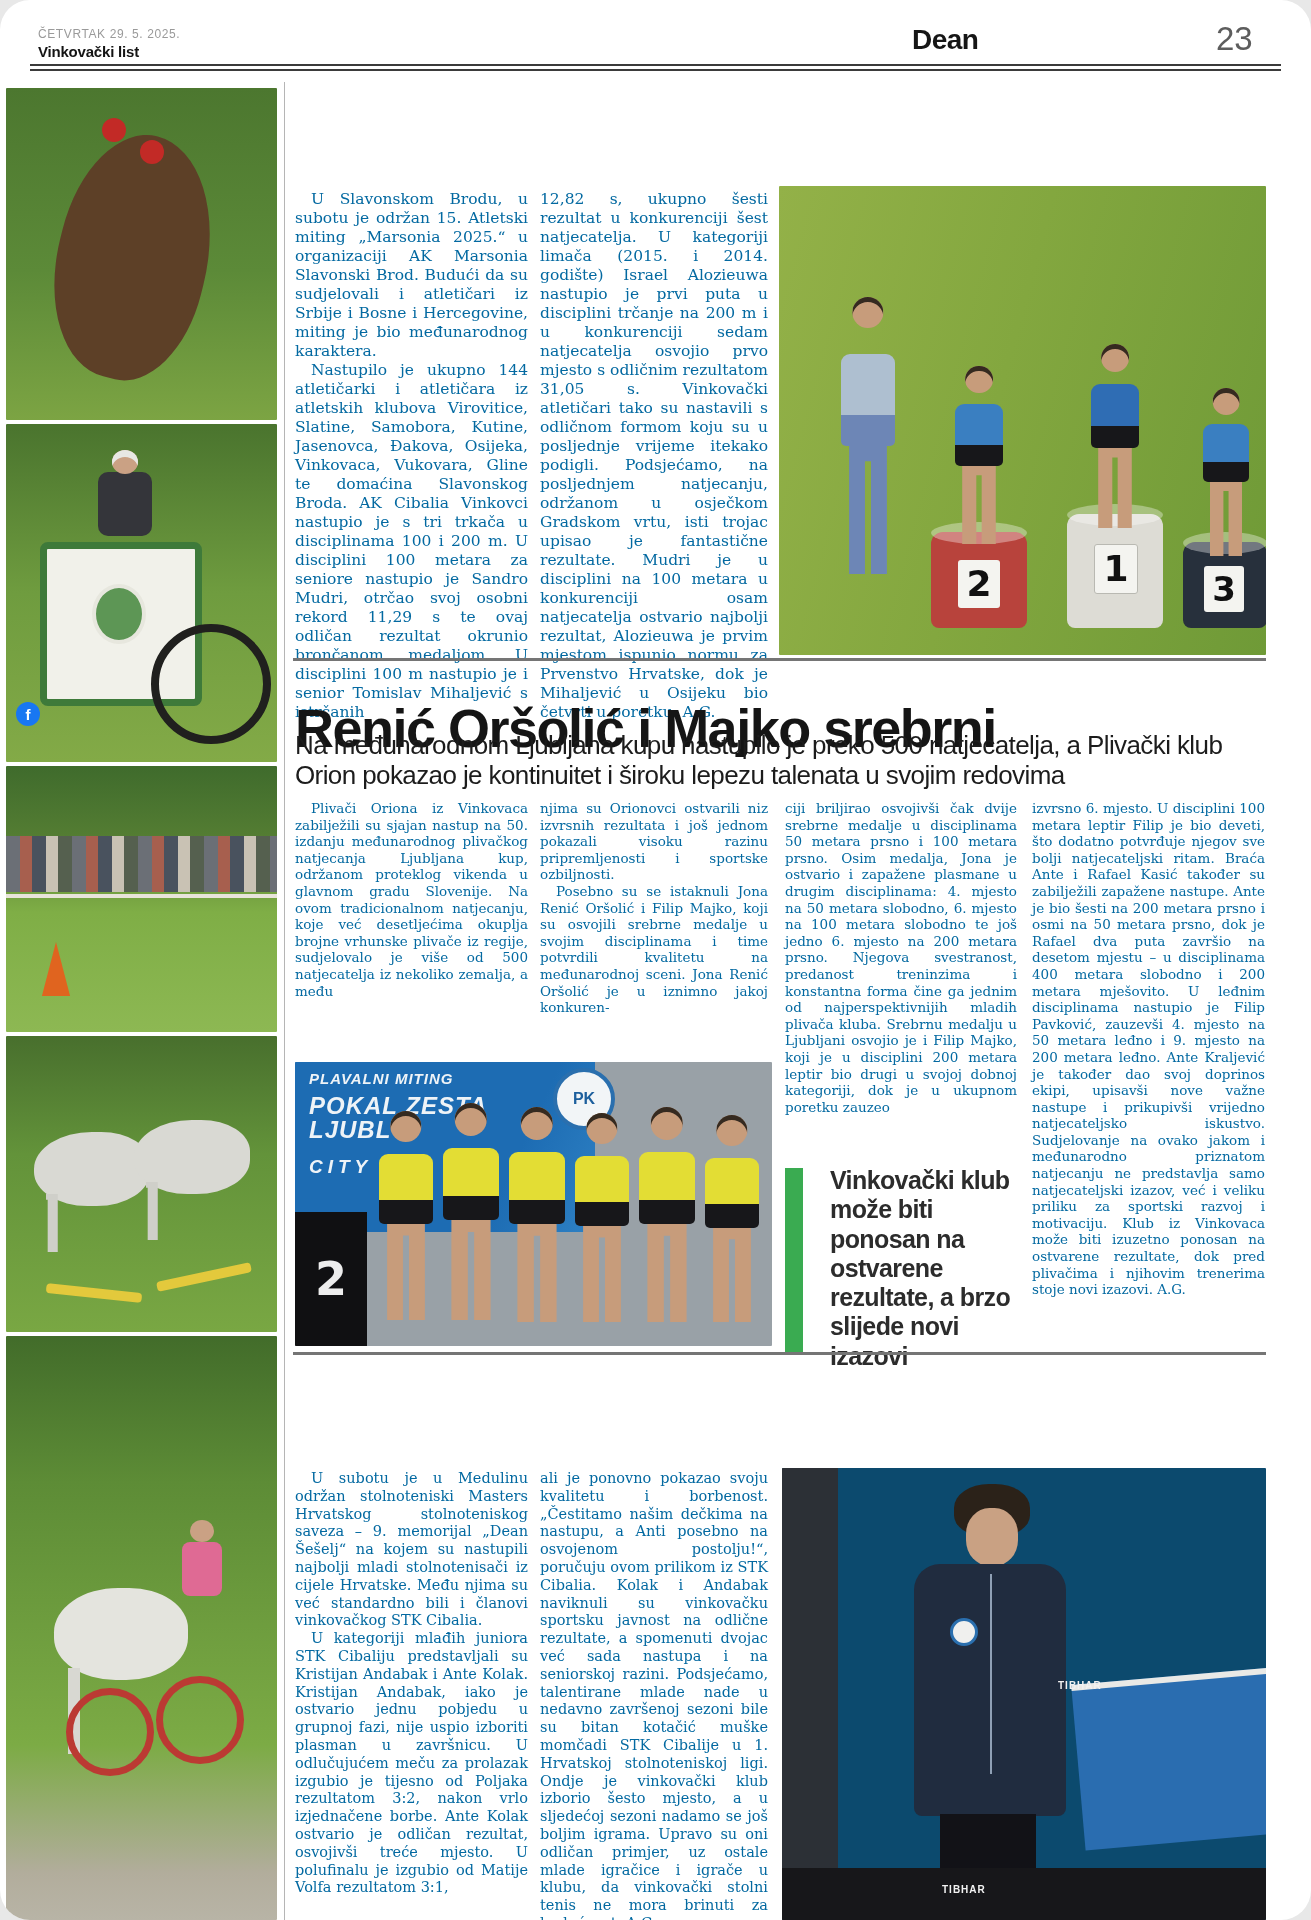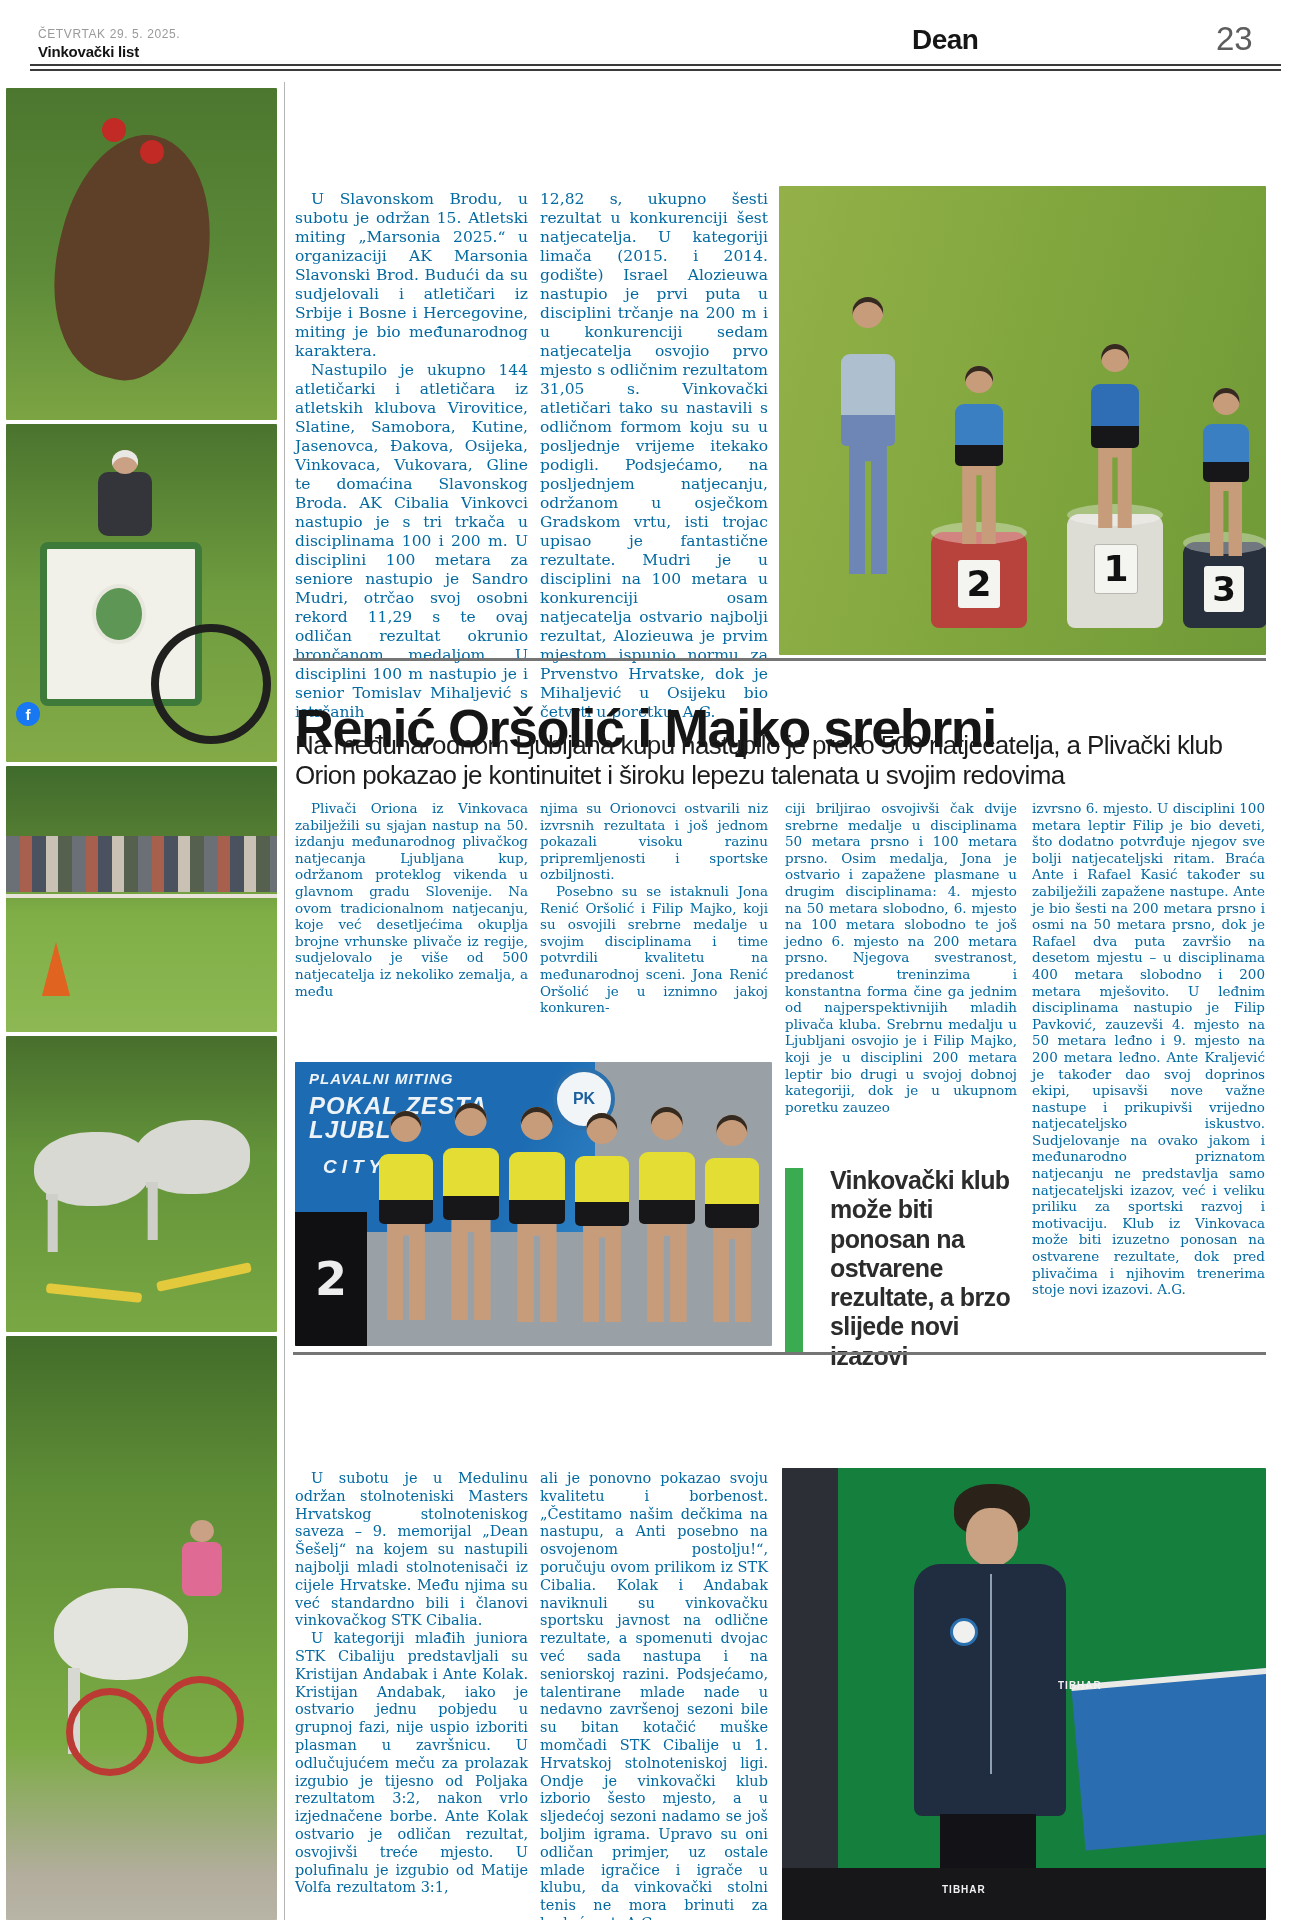--- a/index.html
+++ b/index.html
@@ -1,17 +1,17 @@
 <!DOCTYPE html>
 <html lang="hr"><head>
 <meta charset="utf-8">
 <style>
   html,body{margin:0;padding:0;background:#e8e8e8;}
   .page{position:relative;width:1311px;height:1920px;background:#ffffff;overflow:hidden;
-        font-family:"Liberation Sans",sans-serif;}
+        font-family:"Liberation Sans",sans-serif;border-radius:30px;}
   .abs{position:absolute;}
 
   
   .hdr-date{left:38px;top:27px;font-size:12px;letter-spacing:.6px;color:#9a9a9a;font-weight:400;}
   .hdr-paper{left:38px;top:43px;font-size:15px;color:#141414;font-weight:700;letter-spacing:-.2px;}
   .hdr-section{left:912px;top:24px;font-size:28px;color:#161616;font-weight:600;letter-spacing:-.5px;}
   .hdr-page{left:1216px;top:20px;font-size:33px;color:#5d5d5d;font-weight:400;}
   .hdr-rule{left:30px;top:64px;width:1251px;height:3px;border-top:2px solid #3b3b3b;border-bottom:2px solid #3b3b3b;}
 
   
@@ -68,21 +68,21 @@
   .pb-banner{position:absolute;left:0;top:0;width:300px;height:170px;
         background:linear-gradient(115deg,#1d6cb3 70%,#2e81c4 100%);}
   .pb-bt{position:absolute;color:#eef3f7;font-weight:700;font-style:italic;letter-spacing:1px;}
   .pb-logo{position:absolute;left:258px;top:6px;width:54px;height:54px;border-radius:50%;
         background:#f2f5f7;border:4px solid #2a6fae;color:#1d5f9d;font-weight:700;font-size:16px;
         display:flex;align-items:center;justify-content:center;}
   .pb-podium{position:absolute;left:0;top:150px;width:72px;height:134px;background:#101012;
         color:#ededed;font-weight:700;font-size:46px;font-family:"DejaVu Sans",sans-serif;
         display:flex;align-items:center;justify-content:center;}
   
-  .ph-c{left:782px;top:1468px;width:484px;height:452px;background:#15803d;}
+  .ph-c{left:782px;top:1468px;width:484px;height:452px;background:#0c4a6e;}
   .pc-door{position:absolute;left:0;top:0;width:56px;height:100%;background:#2c3036;}
   .pc-table{position:absolute;left:296px;top:208px;width:200px;height:160px;background:#2a6db0;
         border-top:6px solid #e9e9e6;transform:rotate(-5deg);}
   .pc-floor{position:absolute;left:0;top:400px;width:100%;height:52px;background:#17171a;}
   .pc-hair{position:absolute;left:172px;top:16px;width:76px;height:52px;border-radius:46% 46% 40% 40%;background:#2b2219;}
   .pc-face{position:absolute;left:184px;top:40px;width:52px;height:58px;border-radius:45%;background:#c9a183;}
   .pc-jacket{position:absolute;left:132px;top:96px;width:152px;height:252px;border-radius:26px 26px 8px 8px;
         background:#202c3f;}
   .pc-jacket::before{content:"";position:absolute;left:50%;top:10px;width:2px;height:200px;background:#8fa0b5;}
   .pc-badge{position:absolute;left:168px;top:150px;width:22px;height:22px;border-radius:50%;
@@ -214,21 +214,21 @@
   </div>
 
   <div class="abs pq-bar"></div>
   <div class="abs pq-text">Vinkovački klub može biti ponosan na ostvarene rezultate, a brzo slijede novi izazovi</div>
 
   <div class="photo ph-b">
     <div class="pb-banner"></div>
     <div class="pb-bt" style="left:14px;top:8px;font-size:15px;">PLAVALNI MITING</div>
     <div class="pb-bt" style="left:14px;top:30px;font-size:24px;">POKAL ZESTA</div>
     <div class="pb-bt" style="left:14px;top:54px;font-size:24px;">LJUBL</div>
-    <div class="pb-bt" style="left:28px;top:94px;font-size:19px;letter-spacing:5px;">CITY</div>
+    <div class="pb-bt" style="left:14px;top:94px;font-size:19px;letter-spacing:5px;">CITY</div>
     <div class="pb-logo">PK</div>
     <div class="pb-podium">2</div>
     <div class="fig" style="--shirt:#e3dd34;--leglen:96px;left:84px;top:92px;width:54px;height:70px;"></div>
     <div class="fig" style="--shirt:#e3dd34;--leglen:100px;left:148px;top:86px;width:56px;height:72px;"></div>
     <div class="fig" style="--shirt:#e3dd34;--leglen:98px;left:214px;top:90px;width:56px;height:72px;"></div>
     <div class="fig" style="--shirt:#e3dd34;--leglen:96px;left:280px;top:94px;width:54px;height:70px;"></div>
     <div class="fig" style="--shirt:#e3dd34;--leglen:98px;left:344px;top:90px;width:56px;height:72px;"></div>
     <div class="fig" style="--shirt:#e3dd34;--leglen:94px;left:410px;top:96px;width:54px;height:70px;"></div>
   </div>
 

